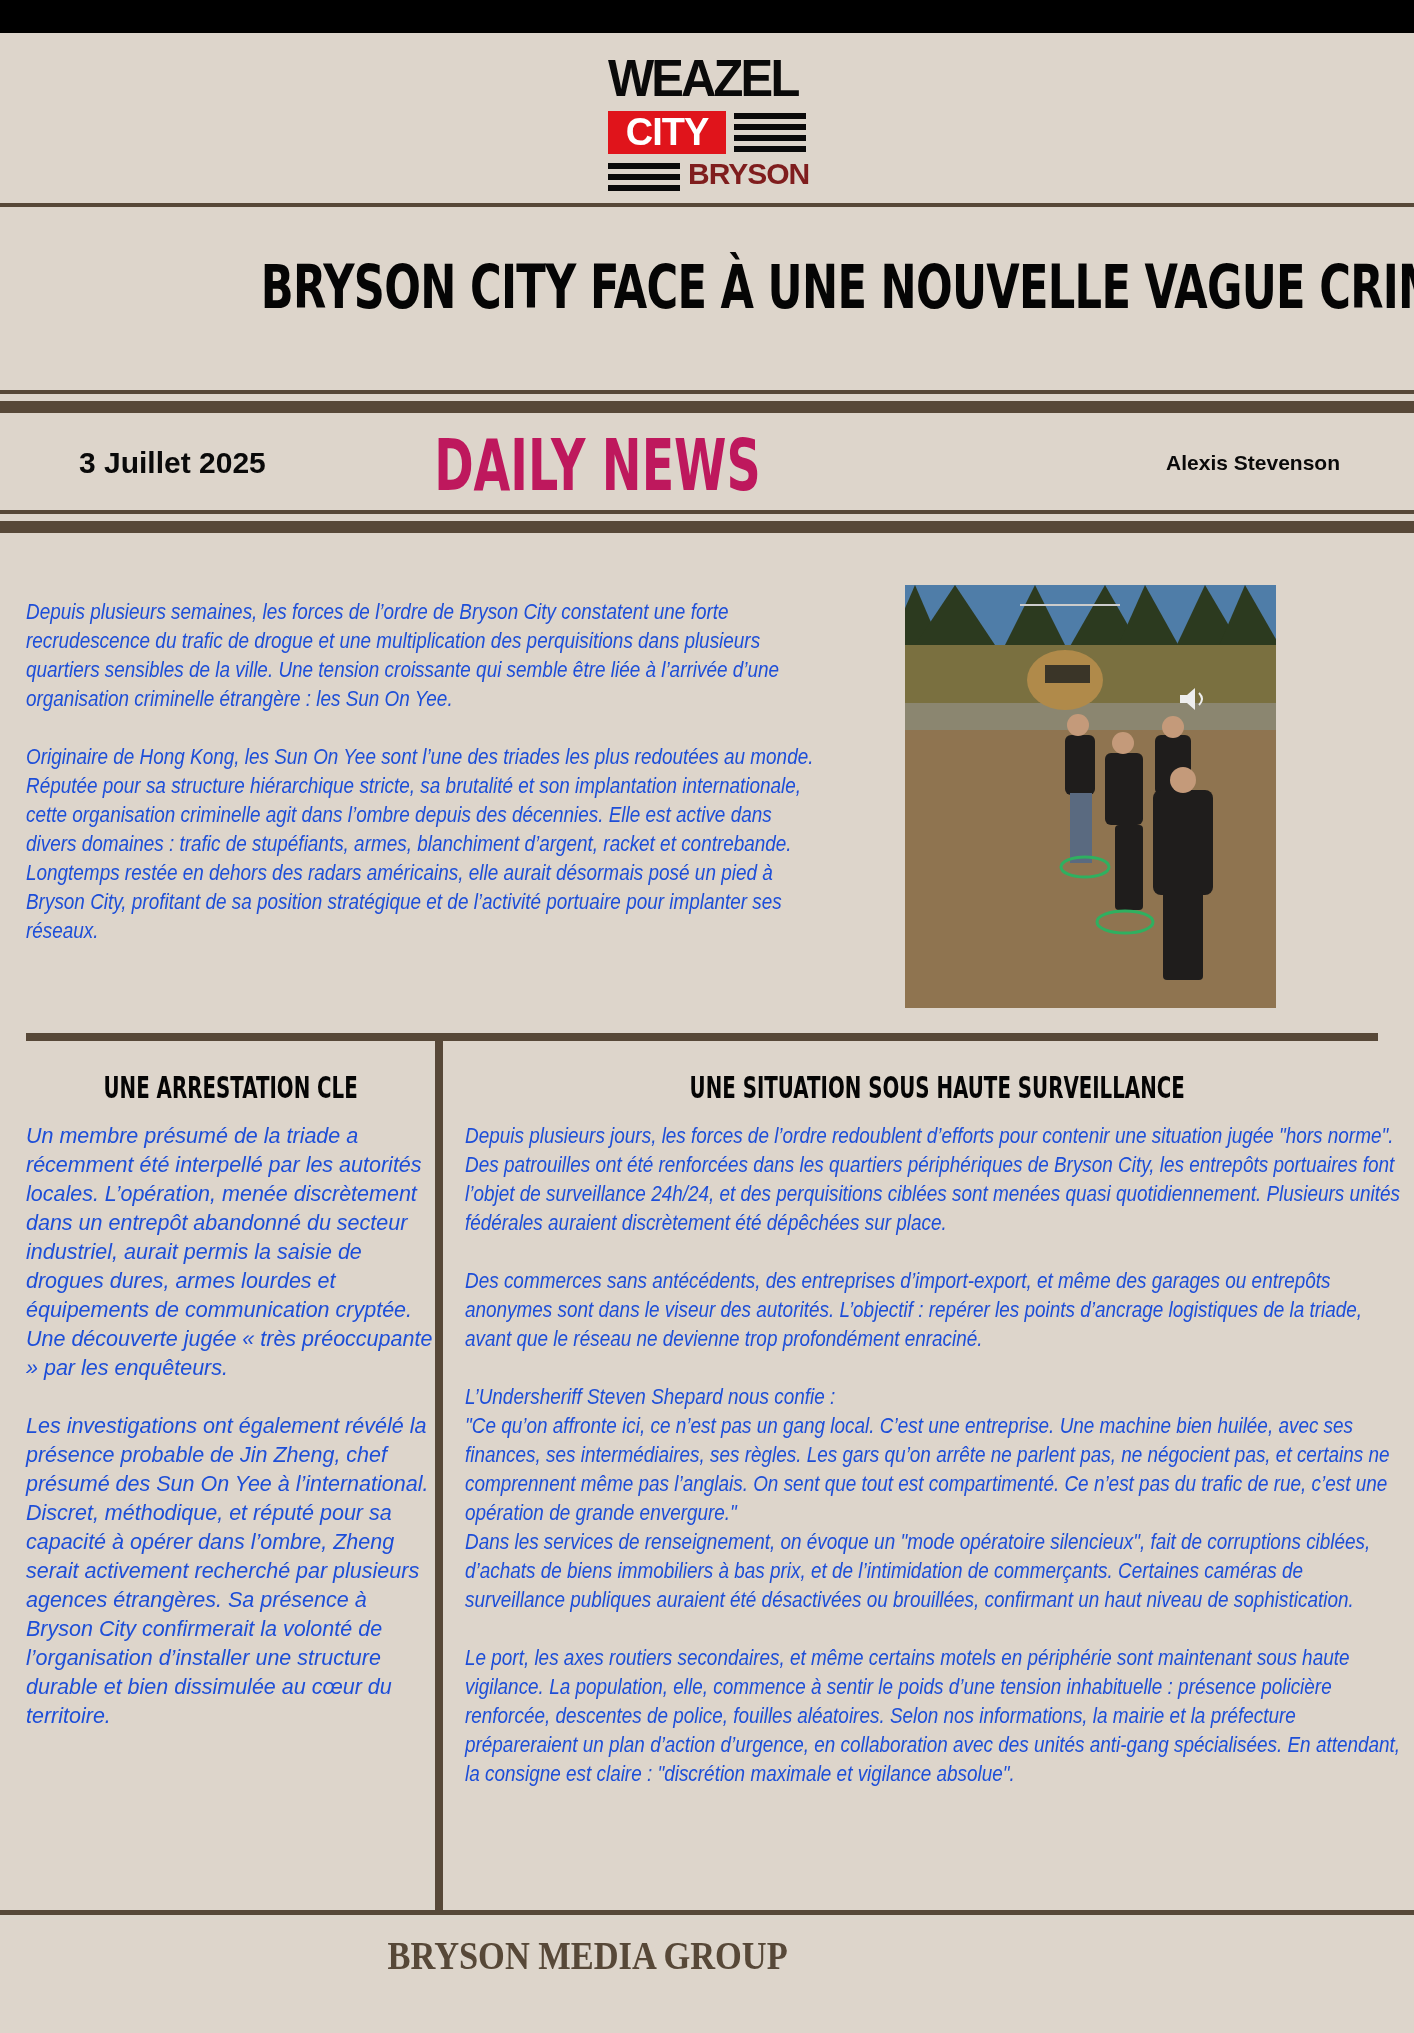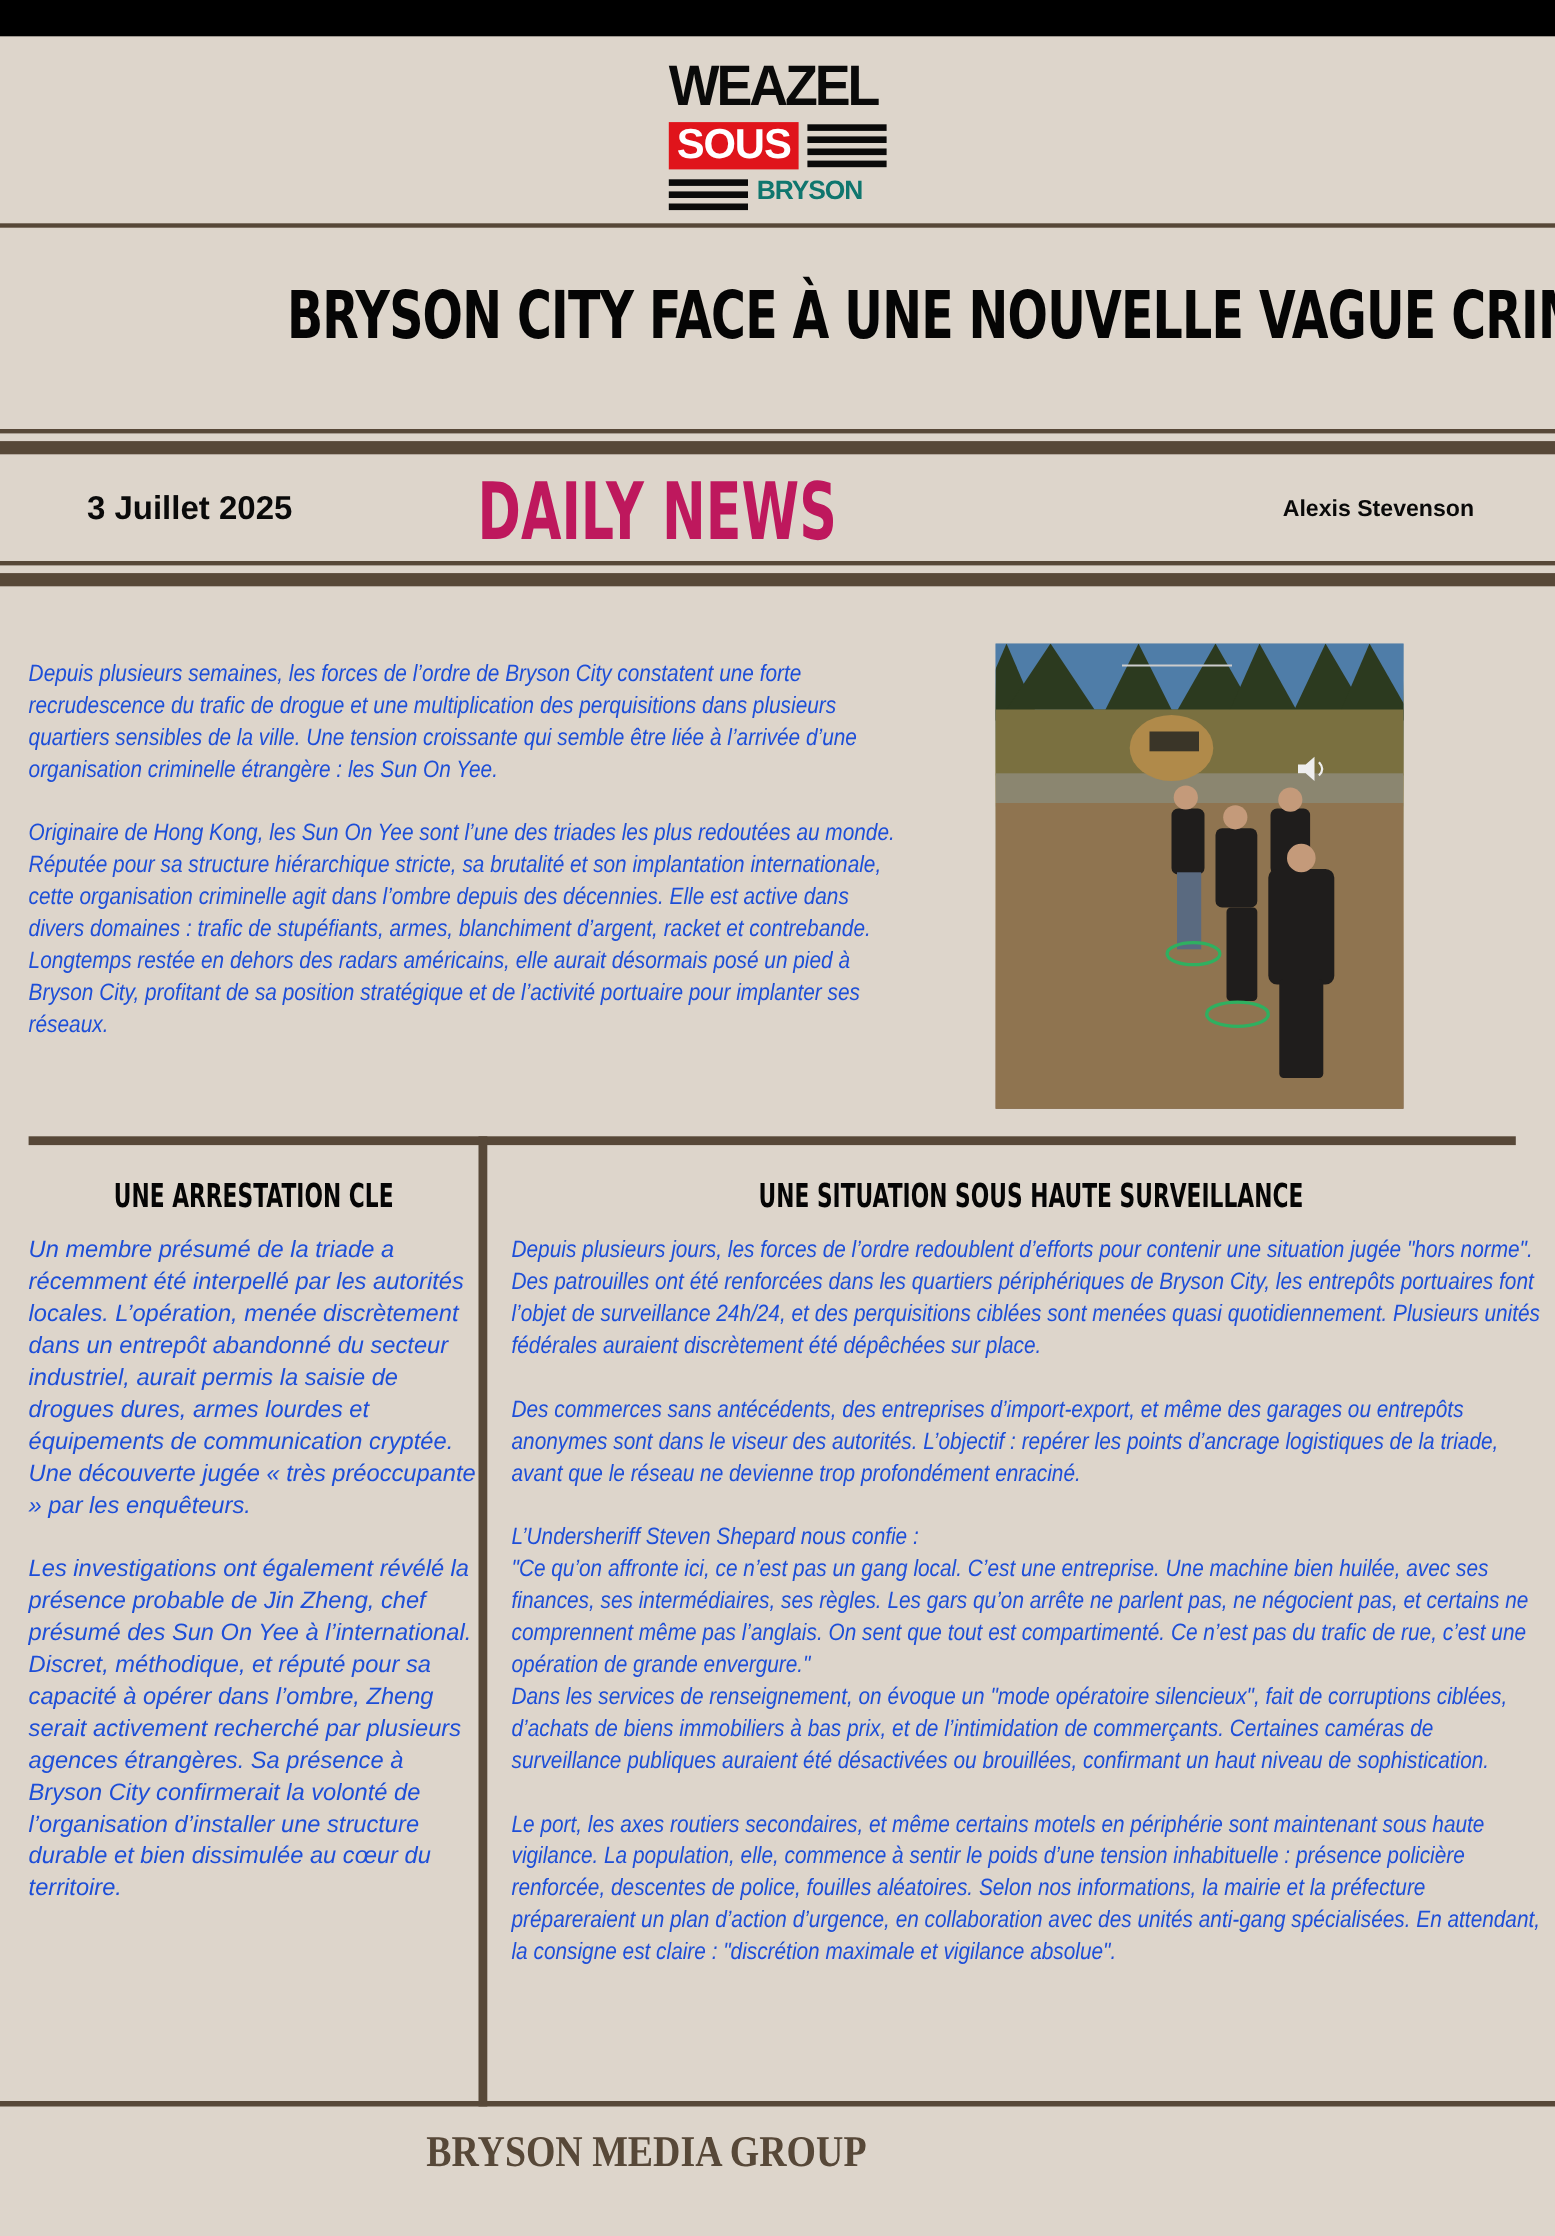--- a/index.html
+++ b/index.html
@@ -25,22 +25,22 @@
   }
   .logo .news {
     position:absolute; left:0; top:55px; width:118px; height:43px;
     color:#fff; font-weight:bold; font-size:38px; line-height:43px; text-align:center;
     letter-spacing:-1px;
   }
   .logo .stripes-r { position:absolute; left:126px; top:57px; width:72px; }
   .logo .stripes-l { position:absolute; left:0; top:107px; width:72px; }
   .logo .stripe { height:6px; background:#0a0a0a; margin-bottom:5px; }
   .logo .bryson {
-    position:absolute; left:80px; top:100px; font-weight:bold; font-size:24px;
-    line-height:36px; color:#0f766e; letter-spacing:-1px; white-space:nowrap;
+    position:absolute; left:80px; top:100px; font-weight:bold; font-size:30px;
+    line-height:36px; color:#7f1d1d; letter-spacing:-1px; white-space:nowrap;
   }
 
   .rule { position:absolute; left:0; width:1414px; background:#574838; }
 
   .headline {
     position:absolute; left:0; top:252px; width:1414px; text-align:center;
     font-family:"DejaVu Sans", sans-serif; font-weight:bold; font-size:60px;
     line-height:70px; color:#050505; letter-spacing:-1px;
   }
   .headline span { display:inline-block; transform:scaleX(0.72); transform-origin:center; white-space:nowrap; }
@@ -87,21 +87,21 @@
   .footer span { display:inline-block; transform:scaleX(0.86); transform-origin:center; white-space:nowrap; }
 </style>
 </head>
 <body>
 
 <div class="topbar"></div>
 
 <div class="logo">
   <div class="weazel">WEAZEL</div>
   <div class="news-box"></div>
-  <div class="news">SOUS</div>
+  <div class="news">CITY</div>
   <div class="stripes-r">
     <div class="stripe"></div>
       <div class="stripe"></div>
       <div class="stripe"></div>
       <div class="stripe"></div>
   </div>
   <div class="stripes-l">
     <div class="stripe"></div>
       <div class="stripe"></div>
       <div class="stripe"></div>

